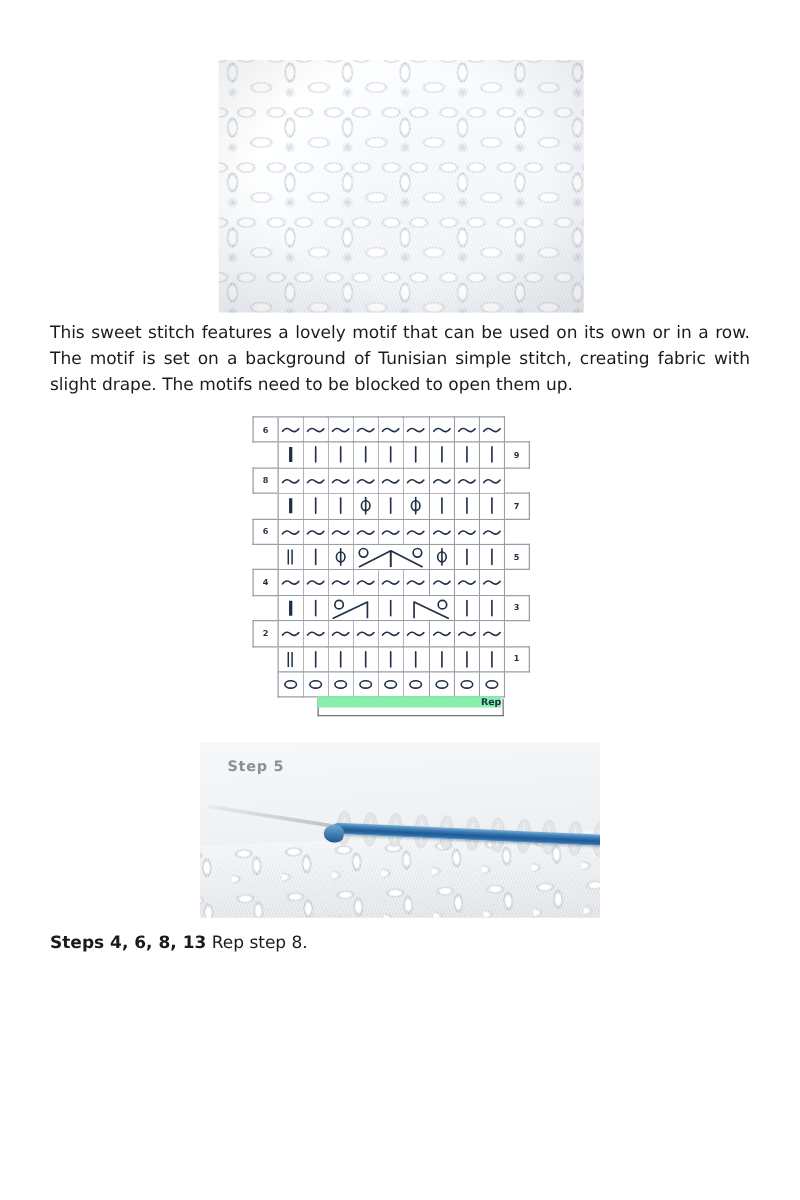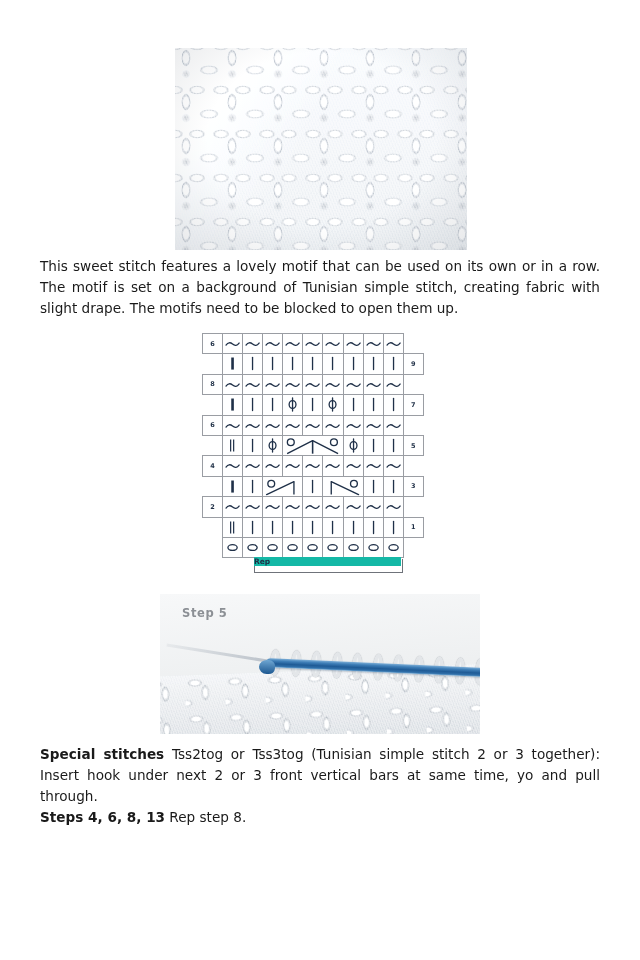--- a/index.html
+++ b/index.html
@@ -70,22 +70,22 @@
   }
   td.lab.r{border:1px solid #9a9da3;border-left:none;}
   td.blank{border:none;background:transparent;width:17px;}
   .sym{position:absolute;inset:0;}
   .repbar{
     position:absolute;left:52px;top:226px;width:147px;height:13px;
     border:1px solid #6f737a;border-top:none;background:#fff;
   }
   .replab{
     position:absolute;left:52px;top:224px;width:147px;
-    text-align:left;font-size:7.5px;font-weight:700;color:#1f2f46;
-    background:#14b8a6;
+    text-align:right;font-size:7.5px;font-weight:700;color:#1f2f46;
+    background:#86efac;
   }
 
   
   .stepphoto{
     position:absolute;left:160px;top:594px;width:320px;height:140px;
     overflow:hidden;background:#f2f3f4;
   }
   .sp-bg{position:absolute;inset:0;background:linear-gradient(175deg,#f7f8f9 0%,#eef0f1 55%,#e8eaec 100%);}
   .sp-label{
     position:absolute;left:22px;top:12px;font-size:11.5px;color:#8c9095;
@@ -717,17 +717,16 @@
         <i style="left: 170px;"></i>
         <i style="left: 190.5px;"></i>
         <i style="left: 211px;"></i>
       </div>
     <div class="sp-hook"></div>
     <div class="sp-hooktip"></div>
     <div class="sp-label">Step 5</div>
   </div>
 
   <div class="instr" id="instructions">
-      <p><b>Special stitches</b><span> Tss2tog or Tss3tog (Tunisian simple stitch 2 or 3 together): Insert hook under next 2 or 3 front vertical bars at same time, yo and pull through.</span></p>
       <p><b>Steps 4, 6, 8, 13</b><span> Rep step 8.</span></p>
     </div>
 
 </div>
 
 </body></html>

